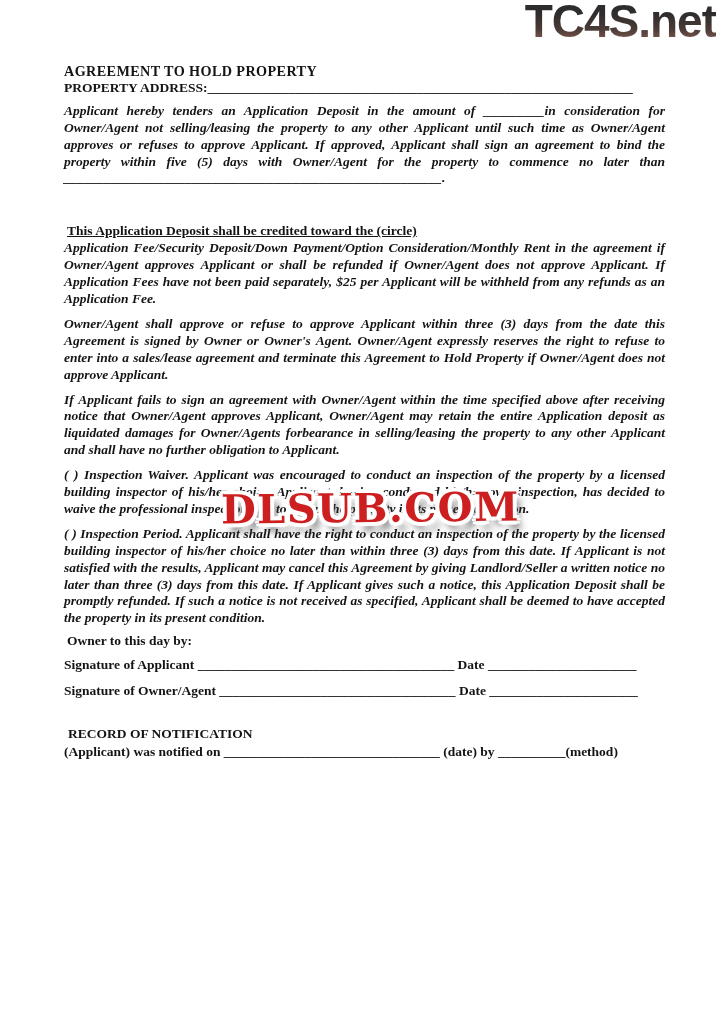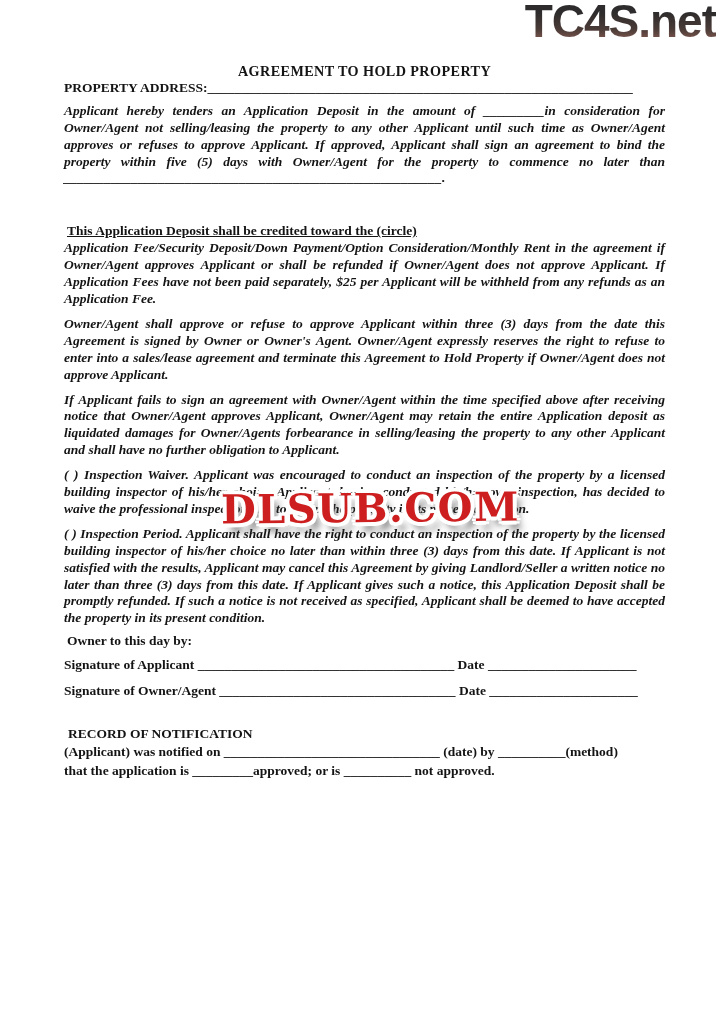--- a/index.html
+++ b/index.html
@@ -20,21 +20,21 @@
     -webkit-background-clip:text;background-clip:text;
     color:transparent;
     filter:blur(.3px);
   }
   
   .content{
     position:absolute;left:64px;top:63px;width:601px;
     font-size:13.5px;line-height:16.9px;font-weight:bold;
   }
   .doc-title{
-    text-align:center;font-size:14.2px;letter-spacing:.4px;
+    font-size:14.2px;letter-spacing:.4px;
     margin:0 0 0 0;
   }
   .prop-line{white-space:nowrap;overflow:hidden;}
   .para{text-align:justify;margin-top:8px;font-style:italic;}
   .para.first{margin-top:6px;}
   .sec-head{margin-top:36px;padding-left:3px;text-decoration:underline;}
   .para.tight{margin-top:0;}
   .agreed{margin-top:6px;padding-left:3px;}
   .sig-row{margin-top:5px;white-space:nowrap;overflow:hidden;line-height:20.5px;}
   .record{margin-top:24px;}
@@ -94,21 +94,20 @@
 
     <div class="agreed">Owner to this day by:</div>
 
     <div class="sig-row">Signature of Applicant ______________________________________ Date ______________________</div>
 
     <div class="sig-row">Signature of Owner/Agent ___________________________________ Date ______________________</div>
 
     <div class="record">
       <div class="record-head record-line">RECORD OF NOTIFICATION</div>
       <div class="record-line">(Applicant) was notified on ________________________________ (date) by __________(method)</div>
-      <div class="record-line">that the application is _________approved; or is __________ not approved.</div>
     </div>
 
   </div>
 
   <div class="dlsub">DLSUB.COM</div>
 
   <div class="traders">TradersXtreme.com</div>
 
 </div>
 

